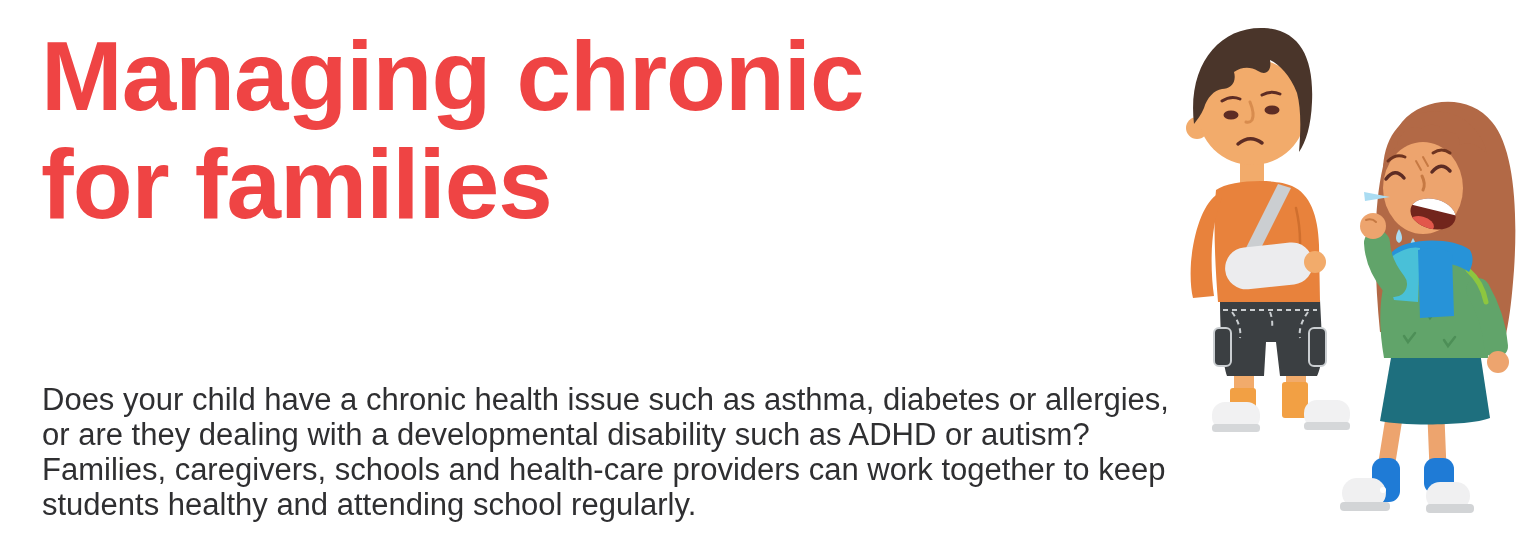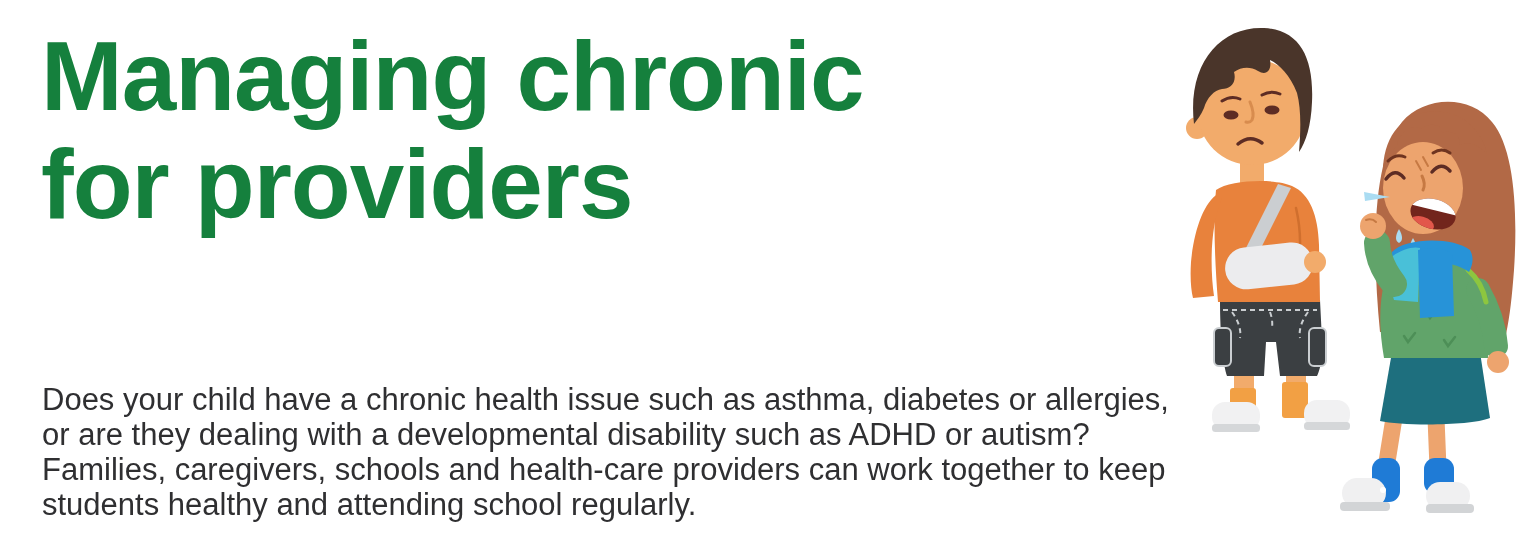--- a/index.html
+++ b/index.html
@@ -7,39 +7,39 @@
     position:relative;
     width:1536px;height:560px;
     background:#ffffff;
     overflow:hidden;
     font-family:"Liberation Sans", sans-serif;
   }
   h1.title{
     position:absolute;left:41px;top:22px;margin:0;
     font-size:98px;line-height:108px;font-weight:700;
     letter-spacing:-1px;
-    color:#15803d;
+    color:#ef4444;
   }
   h1.title .tl{display:block;white-space:nowrap;}
   p.intro{
     position:absolute;left:42px;top:382px;margin:0;
     width:1140px;
     font-size:31px;line-height:35px;font-weight:400;
     color:#2f2f31;
   }
   svg.illus{position:absolute;left:1180px;top:0;width:356px;height:560px;}
 </style>
 </head>
 <body>
 
 <div class="canvas">
 
   <h1 class="title">
     <span class="tl">Managing chronic</span>
-    <span class="tl">for providers</span>
+    <span class="tl">for families</span>
   </h1>
 
   <p class="intro">Does your child have a chronic health issue such as asthma, diabetes or allergies, or are they dealing with a developmental disability such as ADHD or autism? Families, caregivers, schools and health-care providers can work together to keep students healthy and attending school regularly.</p>
 
   <svg class="illus" viewBox="0 0 356 560" xmlns="http://www.w3.org/2000/svg">
 
     <g>
 
       <circle cx="17" cy="128" r="11" fill="#f2ab6b"></circle>
 

